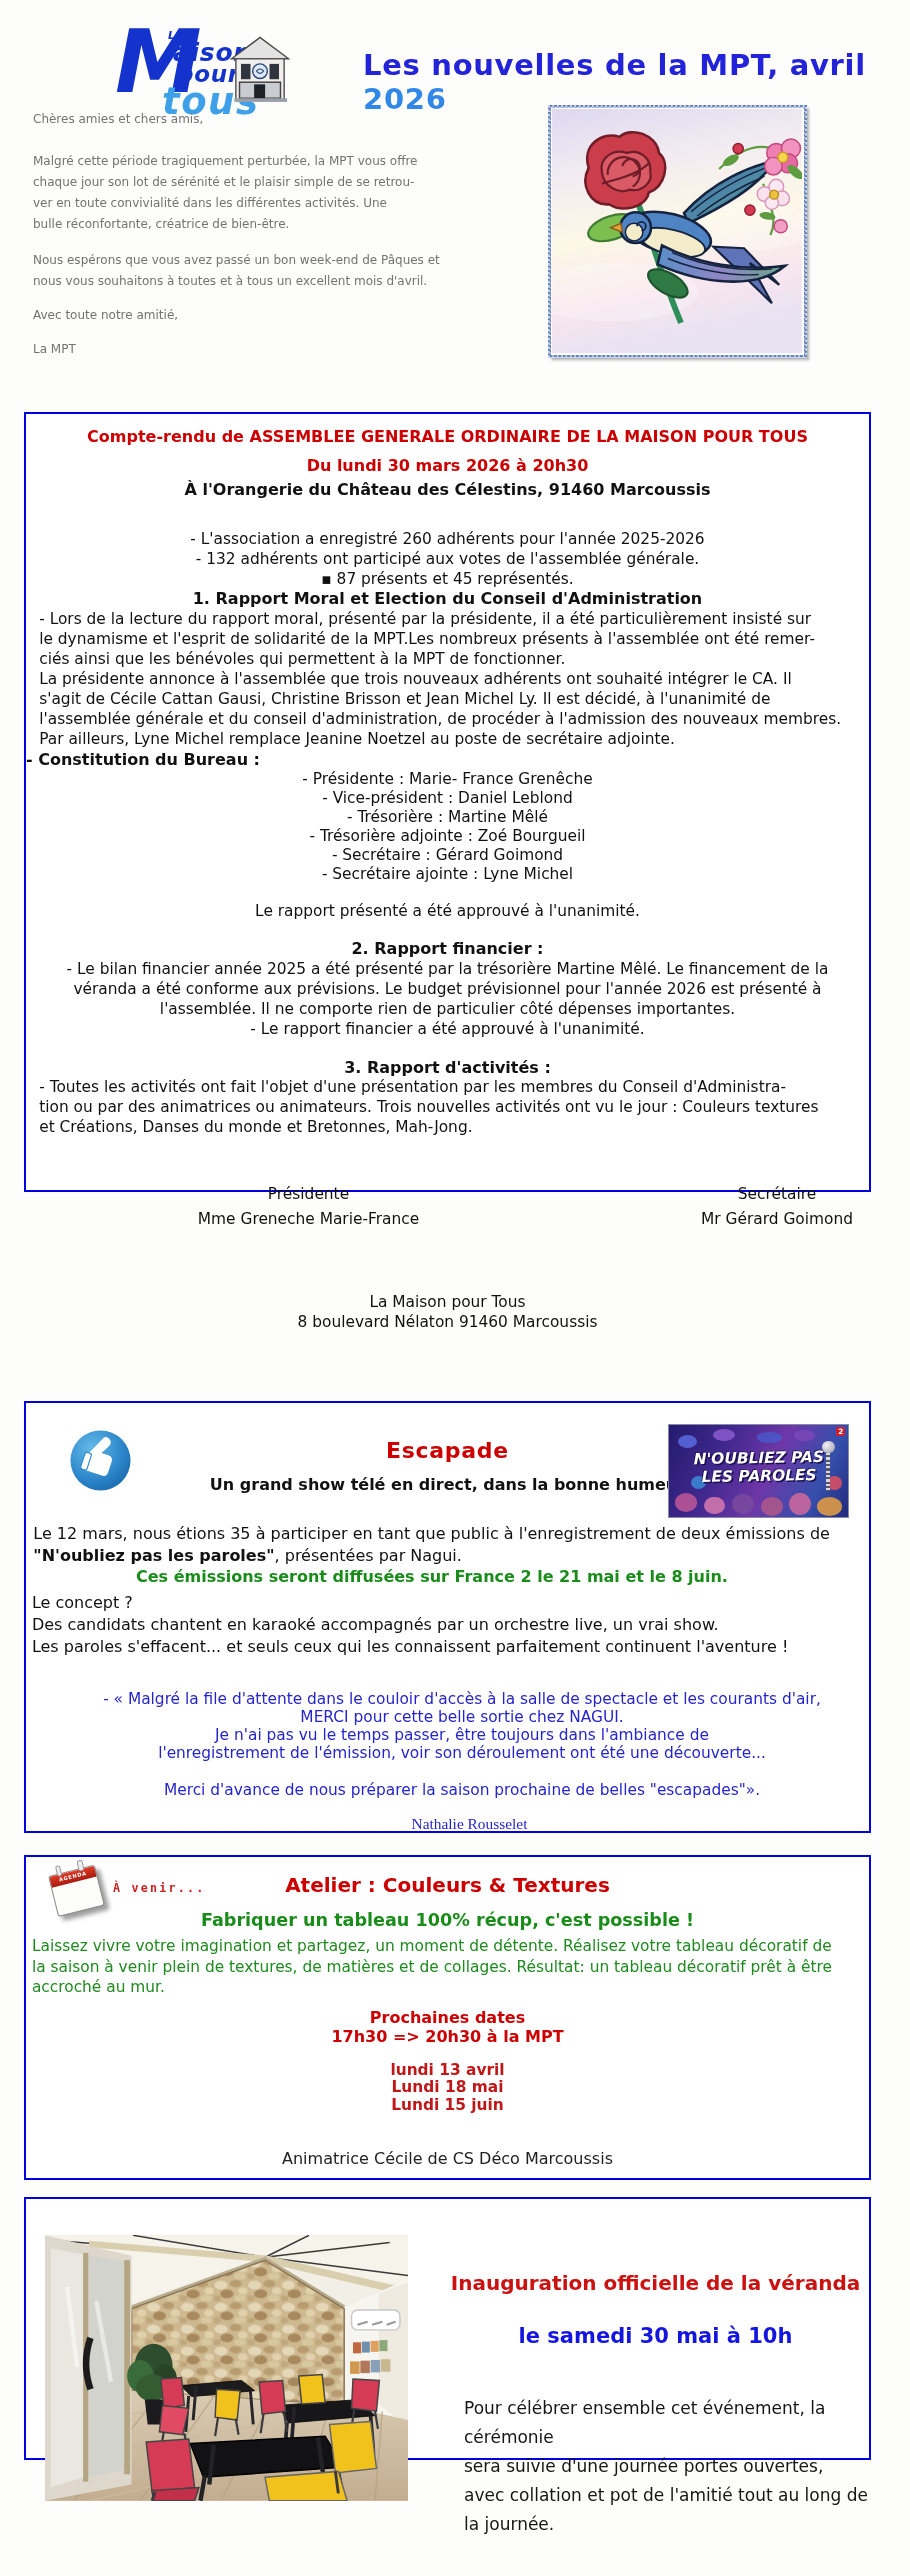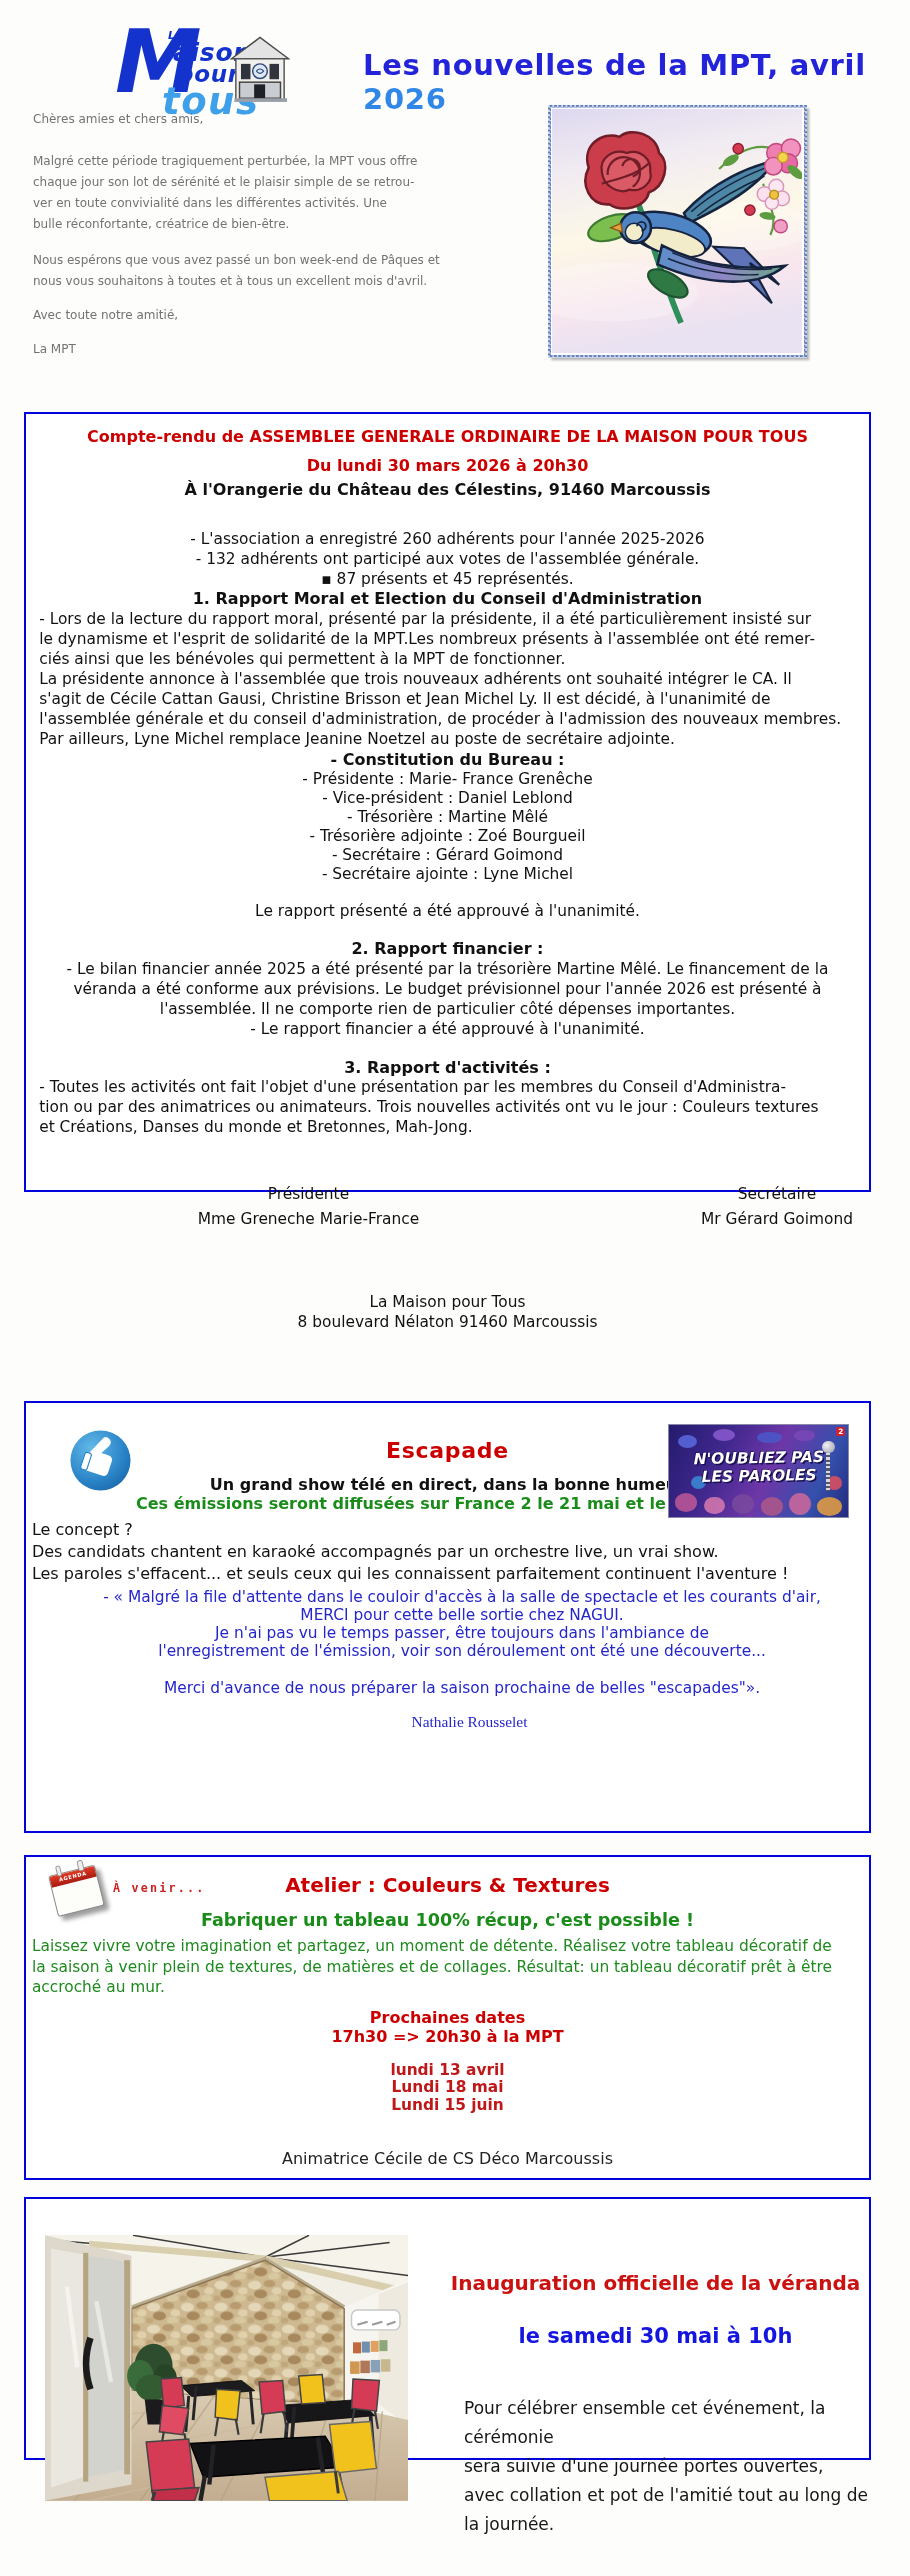--- a/index.html
+++ b/index.html
@@ -37,35 +37,35 @@
   #box-veranda{top:2197px;height:263px;}
   
   .red-b{color:#cc0000;font-weight:bold;}
   .agm-title{margin-top:13.2px;text-align:center;font-size:16px;}
   .agm-date{margin-top:10.3px;text-align:center;font-size:16px;}
   .agm-loc{margin-top:4.4px;text-align:center;font-size:16px;font-weight:bold;}
   .agm-stats{margin-top:30px;text-align:center;font-size:15.4px;line-height:20px;}
   .agm-h{text-align:center;font-size:16px;font-weight:bold;}
   .agm-body{margin-top:0.7px;padding:0 13.2px;font-size:15.4px;line-height:20px;text-align:left;}
   .agm-center{text-align:center;font-size:15.4px;line-height:20px;}
-  .agm-bureau-h{margin-top:1.5px;text-align:center;font-size:16px;font-weight:bold;}
+  .agm-bureau-h{margin-top:1.5px;text-align:left;font-size:16px;font-weight:bold;}
   .agm-bureau{margin-top:0.7px;text-align:center;font-size:15.4px;line-height:19px;}
   .agm-approval{margin-top:18.3px;text-align:center;font-size:15.4px;}
   .agm-fin{margin-top:0.7px;}
   .sig-left{position:absolute;left:88px;top:771px;width:389px;text-align:center;font-size:15.4px;}
   .sig-right{position:absolute;left:661px;top:771px;width:180px;text-align:center;font-size:15.4px;}
   .sig-name{margin-top:6.6px;}
   .agm-footer{position:absolute;left:0;top:878px;width:100%;text-align:center;font-size:15.4px;line-height:20px;}
   
   .esc-title{margin-top:35px;text-align:center;font-size:22px;font-weight:bold;color:#cc0000;letter-spacing:0.7px;}
   .esc-sub{margin-top:11.7px;text-align:center;font-size:16px;font-weight:bold;}
   .esc-p1{margin-top:29px;padding-left:7.3px;font-size:16px;line-height:22px;}
   .esc-green{margin-top:0px;padding-left:110px;font-size:16px;font-weight:bold;color:#1a8c1a;}
   .esc-concept{margin-top:5.9px;padding-left:5.9px;font-size:16px;line-height:22px;}
-  .esc-quote{margin-top:3px;text-align:center;font-size:15.4px;line-height:18.3px;color:#2525cc;padding-left:29px;}
+  .esc-quote{margin-top:32px;text-align:center;font-size:15.4px;line-height:18.3px;color:#2525cc;padding-left:29px;}
   .esc-quote2{margin-top:18.3px;text-align:center;font-size:15.4px;color:#2525cc;padding-left:29px;}
   .esc-author{margin-top:16px;text-align:center;font-size:15.4px;color:#2525cc;padding-left:44px;font-family:Liberation Serif, serif;}
   .hand-badge{position:absolute;left:43px;top:26.4px;}
   .tv-image{position:absolute;left:642px;top:20.5px;width:179px;height:92px;overflow:hidden;border:0.7px solid #8888aa;
      background:linear-gradient(115deg,#241b6e 0%,#41288e 30%,#6e37a8 55%,#3550ac 80%,#232a7e 100%);}
   .tv-caption{position:absolute;left:13.2px;top:25px;width:154px;text-align:center;color:#fff;
      font-size:15.4px;font-weight:900;font-style:italic;line-height:17.6px;letter-spacing:0px;
      text-shadow:1.5px 1.5px 0 #1a1050, -0.7px -0.7px 0 #1a1050;transform:rotate(-1deg);}
   .tv-dot{position:absolute;border-radius:50%;filter:blur(0.7px);opacity:.85;}
   .tv-mic-ball{position:absolute;left:153px;top:16px;width:12.5px;height:12.5px;border-radius:50%;
@@ -293,20 +293,24 @@
     <div class="tv-caption">
       <div>N'OUBLIEZ PAS</div>
       <div>LES PAROLES</div>
     </div>
     <div class="tv-mic-ball"></div>
     <div class="tv-mic-stem"></div>
     <div class="tv-badge">2</div>
   </div>
   <div class="esc-title">Escapade</div>
   <div class="esc-sub">Un grand show télé en direct, dans la bonne humeur</div>
+  <div class="esc-p1">
+    <div>Le 12 mars, nous étions 35 à participer en tant que public à l'enregistrement de deux émissions de</div>
+    <div><b>"N'oubliez pas les paroles"</b><span>, présentées par Nagui.</span></div>
+  </div>
   <div class="esc-green">Ces émissions seront diffusées sur France 2 le 21 mai et le 8 juin.</div>
   <div class="esc-concept pre">Le concept ?
 Des candidats chantent en karaoké accompagnés par un orchestre live, un vrai show.
 Les paroles s'effacent... et seuls ceux qui les connaissent parfaitement continuent l'aventure !</div>
   <div class="esc-quote pre">- « Malgré la file d'attente dans le couloir d'accès à la salle de spectacle et les courants d'air,
 MERCI pour cette belle sortie chez NAGUI.
 Je n'ai pas vu le temps passer, être toujours dans l'ambiance de
 l'enregistrement de l'émission, voir son déroulement ont été une découverte...</div>
   <div class="esc-quote2">Merci d'avance de nous préparer la saison prochaine de belles "escapades"».</div>
   <div class="esc-author">Nathalie Rousselet</div>

